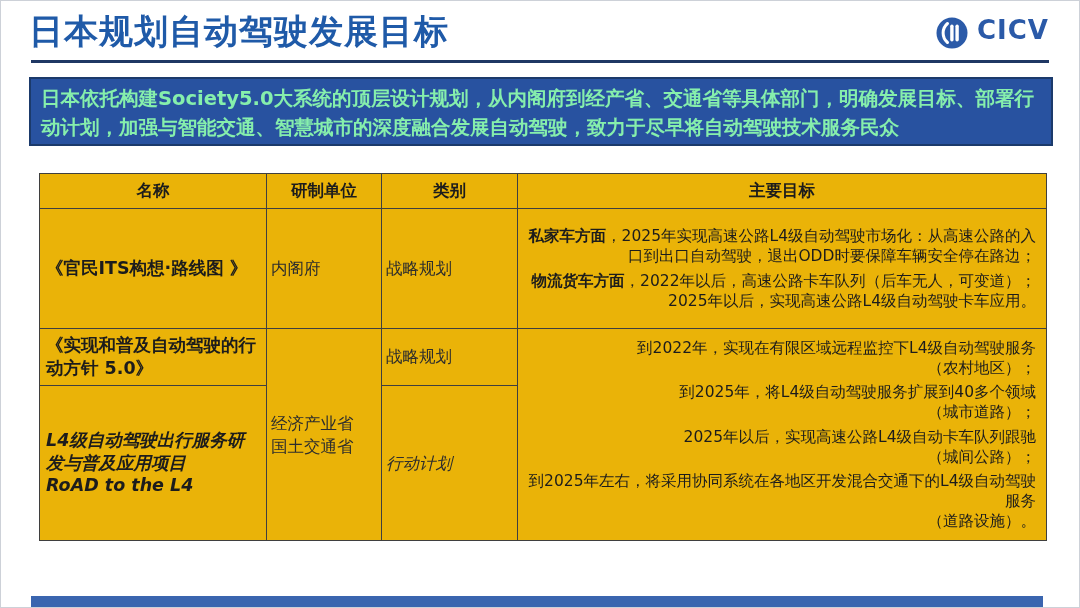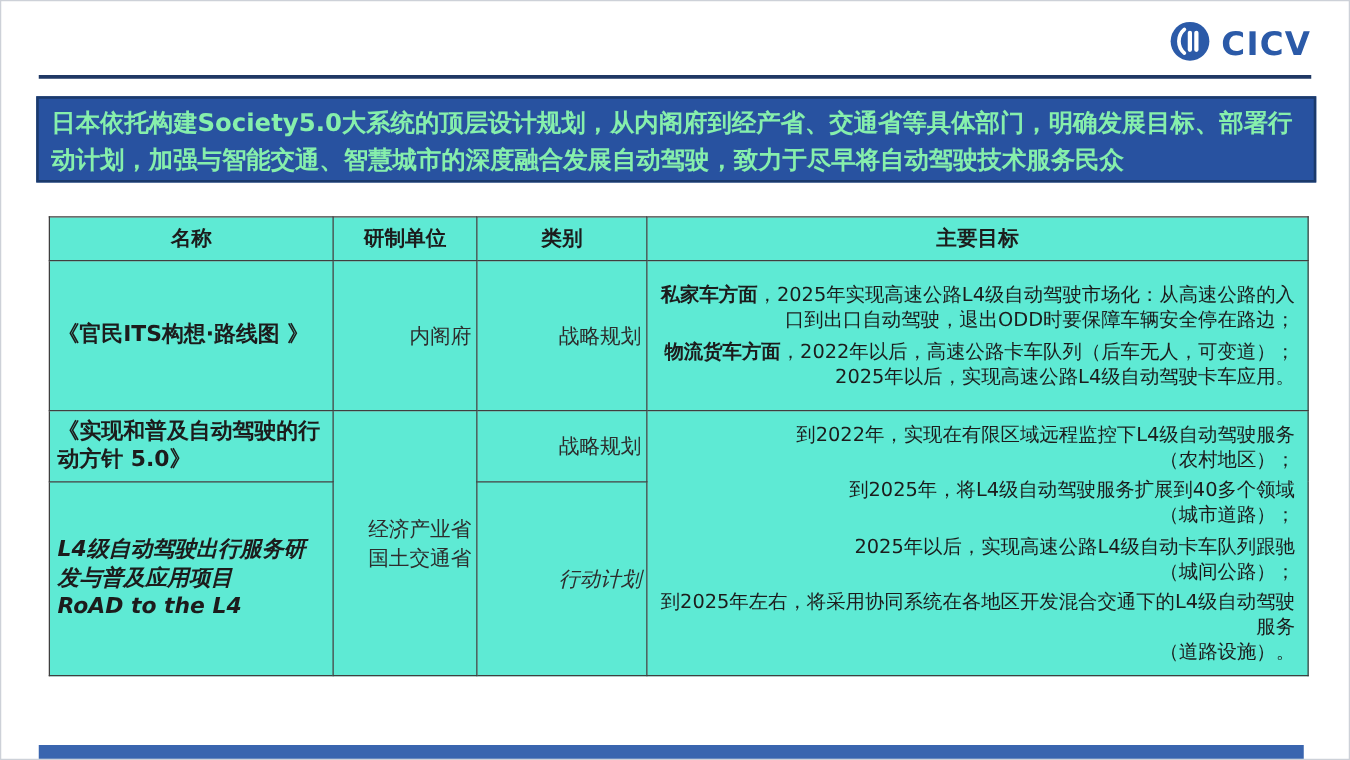--- a/index.html
+++ b/index.html
@@ -7,56 +7,57 @@
        font-family:"DejaVu Sans","Liberation Sans",sans-serif;}
   .slide{position:relative;width:1080px;height:608px;background:#fff;
          border:1px solid #cdd1d8;box-sizing:border-box;}
 
   
   .page-title{position:absolute;left:28px;top:8px;margin:0;
               font-size:34px;font-weight:bold;letter-spacing:1px;
               color:var(--title_blue);}
   .title-rule{position:absolute;left:30px;top:59px;width:1018px;height:3px;
               background:var(--divider_navy);}
-  .logo{position:absolute;right:30px;top:14px;display:flex;align-items:flex-end;gap:7px;}
+  .logo{position:absolute;right:30px;top:14px;display:flex;align-items:flex-start;gap:7px;}
   .logo-text{font-size:26px;font-weight:bold;letter-spacing:1px;color:var(--logo_blue);}
 
   
   .banner{position:absolute;left:28px;top:76px;width:1024px;height:69px;
           box-sizing:border-box;background:var(--banner_bg);
           border:2px solid var(--banner_border);
           color:#86efac;font-weight:bold;font-size:19.5px;line-height:1.5;
           padding:5px 10px;}
 
   
   table.plans{position:absolute;left:38px;top:172px;width:1007px;
               border-collapse:collapse;table-layout:fixed;
               color:#1c1c1c;}
   table.plans th,table.plans td{border:1.5px solid var(--table_border);
-              vertical-align:middle;box-sizing:border-box;background:#5eead4;}
+              vertical-align:middle;box-sizing:border-box;background:#eab308;}
   table.plans th{height:35px;font-size:16.5px;font-weight:bold;text-align:center;padding:2px;}
   td.name{font-weight:bold;font-size:17.5px;text-align:left;padding:4px 6px;line-height:1.3;}
-  td.plain{font-size:16.5px;text-align:right;padding:4px;color:#2d2d2d;line-height:1.4;}
+  td.plain{font-size:16.5px;text-align:left;padding:4px;color:#2d2d2d;line-height:1.4;}
   td.goals{font-size:15.5px;text-align:right;padding:5px 10px;line-height:1.3;}
   td.goals p{margin:4px 0;}
   td.goals .sub{display:block;padding-left:9px;}
   tr.r1>td{height:120px;}
   tr.r2>td{height:53px;}
   tr.r3>td{height:149px;font-style:italic;}
   .name .en{display:block;}
 
   
   .bottom-bar{position:absolute;left:30px;top:595px;width:1012px;height:11px;
               background:var(--bottom_bar);}
 </style>
 </head>
 <body>
 
 <div class="slide">
 
+  <h1 class="page-title">日本规划自动驾驶发展目标</h1>
 
   <div class="logo">
     <svg width="36" height="36" viewBox="0 0 36 36">
       <circle cx="18" cy="18" r="15.5" fill="#2b5aa8"></circle>
       <path d="M13.5 8.5 A 12.5 12.5 0 0 0 13.5 27.5" fill="none" stroke="#ffffff" stroke-width="3" stroke-linecap="round"></path>
       <rect x="16.2" y="9.5" width="3.4" height="17" rx="1.7" fill="#ffffff"></rect>
       <rect x="21.4" y="9.5" width="3.4" height="17" rx="1.7" fill="#ffffff"></rect>
     </svg>
     <span class="logo-text">CICV</span>
   </div>

